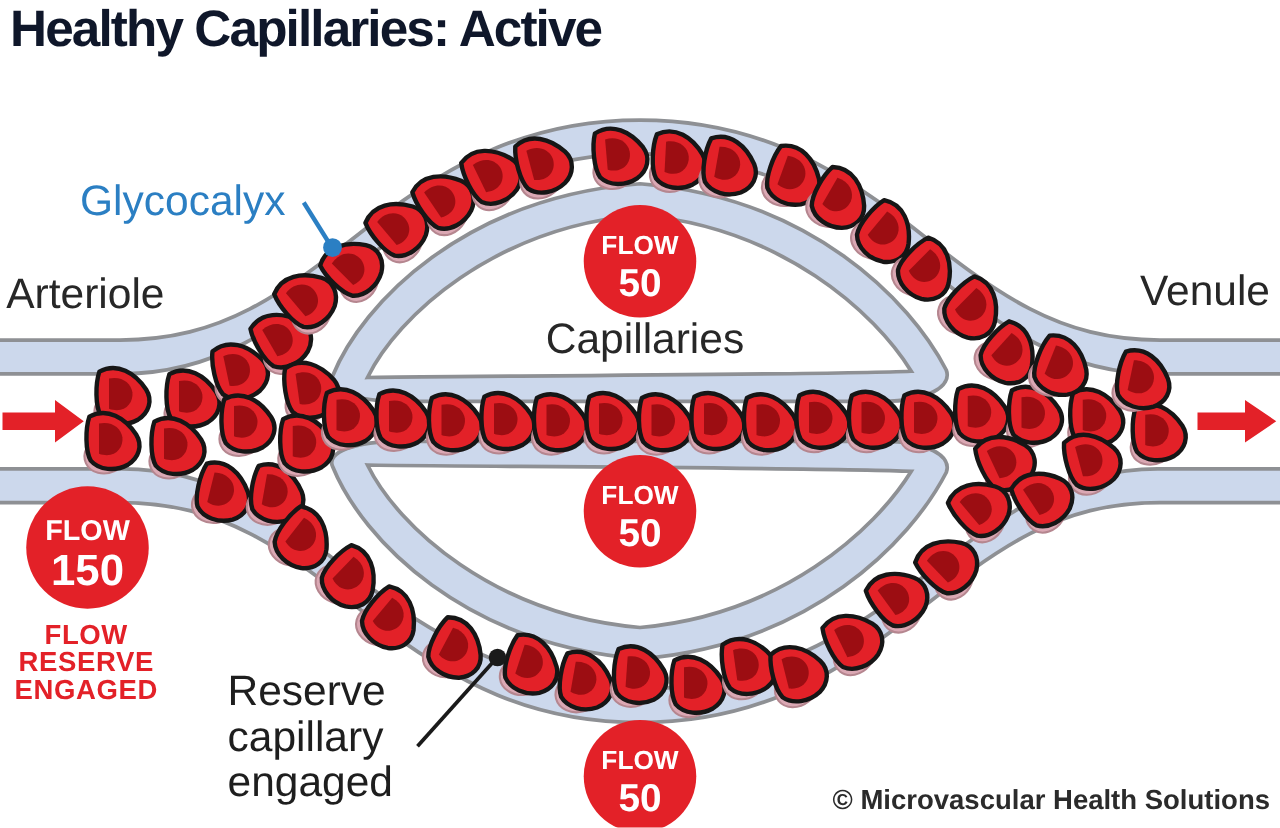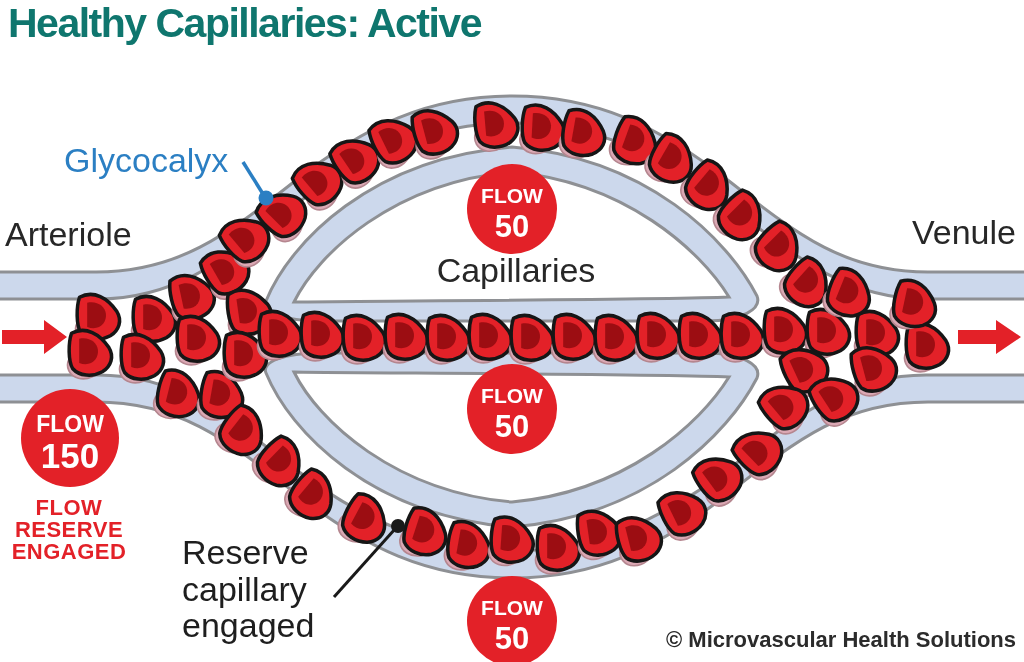--- a/index.html
+++ b/index.html
@@ -1,20 +1,20 @@
 <!DOCTYPE html>
 <html><head>
 <meta charset="utf-8">
 <style>
   html,body{margin:0;padding:0;background:#ffffff;}
   body{width:1024px;height:662px;position:relative;overflow:hidden;
        font-family:"Liberation Sans",sans-serif;}
   svg.stage{position:absolute;left:0;top:0;}
   .title{position:absolute;left:8px;top:0px;font-size:41px;font-weight:bold;
-         letter-spacing:-1.5px;color:#0f766e;white-space:nowrap;}
+         letter-spacing:-1.5px;color:#0f172a;white-space:nowrap;}
   
   text{font-family:"Liberation Sans",sans-serif;}
   .lbl{font-size:34px;fill:#272727;}
   .lbl-blue{fill:#2b7fc3;}
   .lbl-center{text-anchor:middle;}
   .badge-word{font-size:21px;font-weight:bold;fill:#ffffff;text-anchor:middle;}
   .badge-val{font-size:31px;font-weight:bold;fill:#ffffff;text-anchor:middle;}
   .badge-word-lg{font-size:23px;font-weight:bold;fill:#ffffff;text-anchor:middle;}
   .badge-val-lg{font-size:35px;font-weight:bold;fill:#ffffff;text-anchor:middle;}
   .reserve-red{font-size:22px;font-weight:bold;fill:#e32128;text-anchor:middle;letter-spacing:.5px;}

